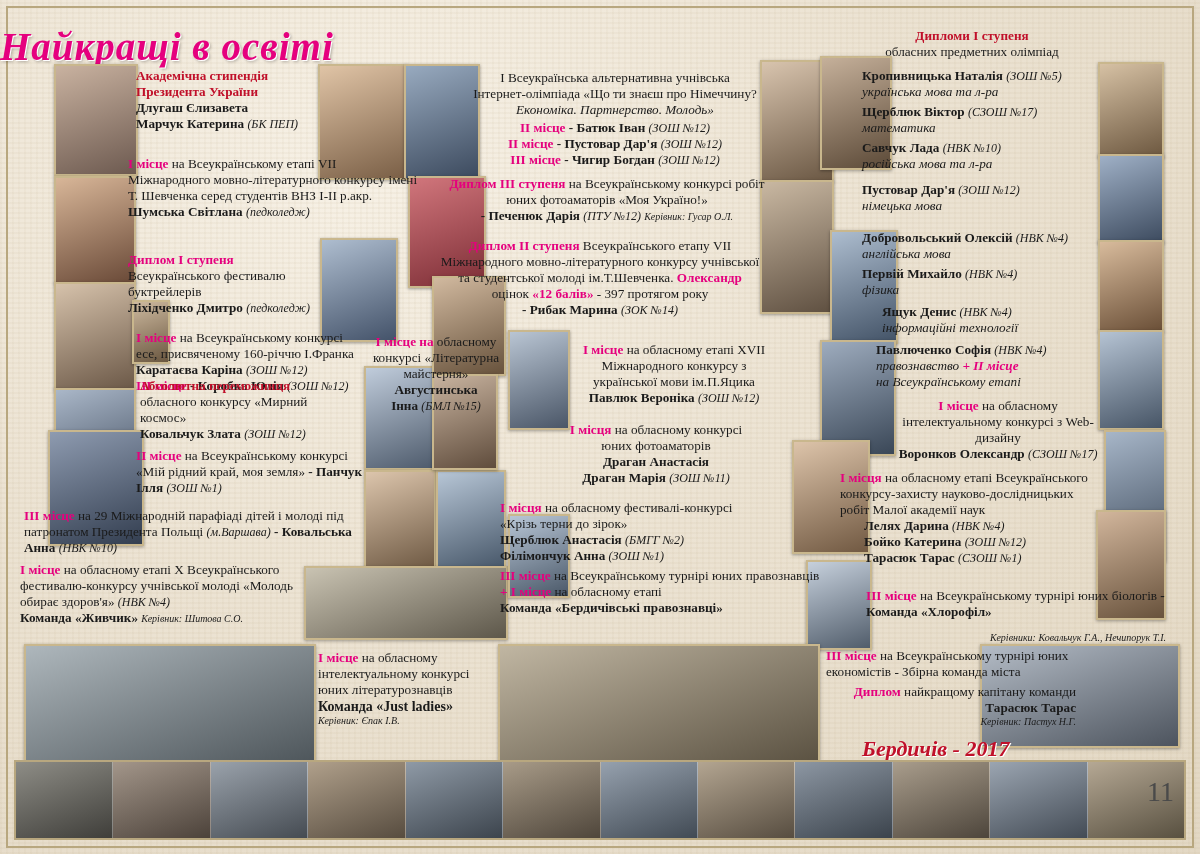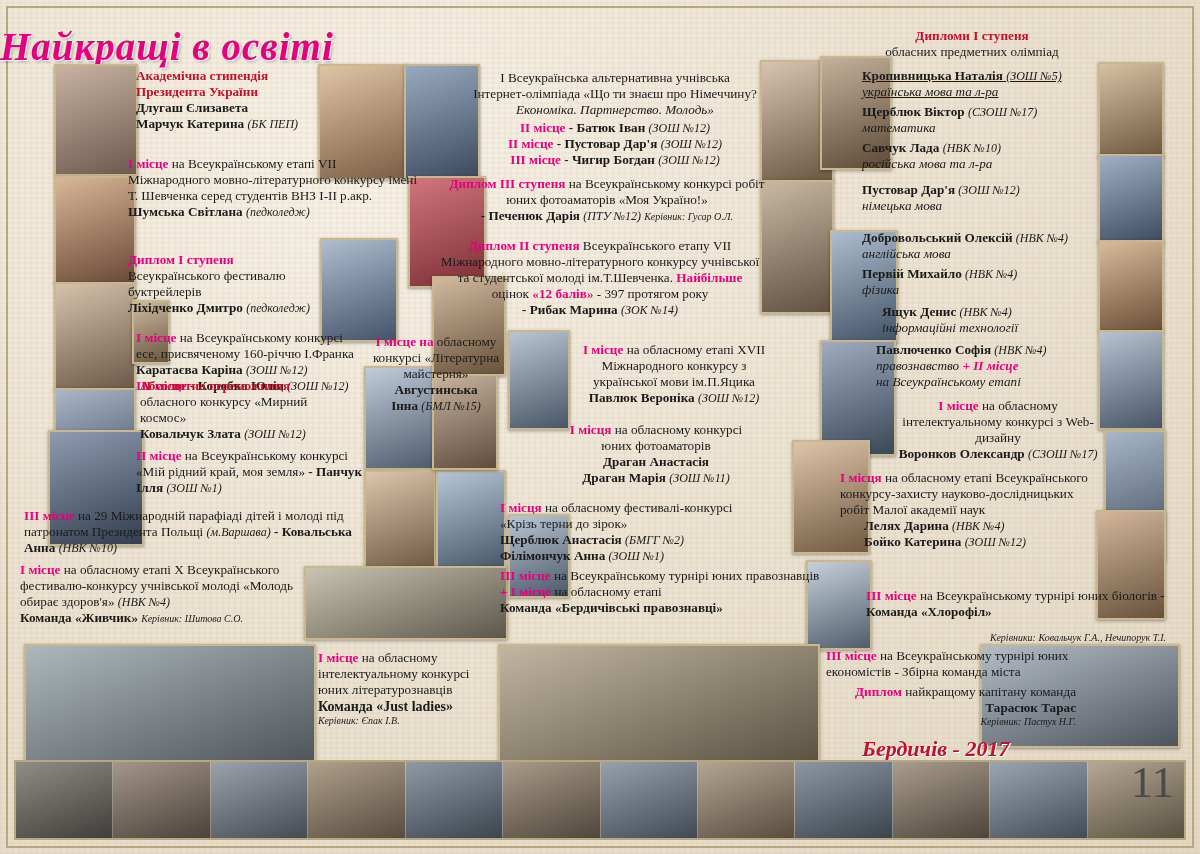--- a/index.html
+++ b/index.html
@@ -65,21 +65,21 @@
     position:absolute;left:14px;right:14px;bottom:14px;height:76px;
     border:2px solid #b8a77f;
     display:flex;
     overflow:hidden;
   }
   .footer-strip .cell{flex:1;border-right:1px solid rgba(255,255,255,.25);}
   .footer-strip .cell:last-child{border-right:none;}
 
   .pagenum{
     position:absolute;right:26px;bottom:46px;
-    font-size:45px;color:#4a4a4a;font-family:"Liberation Serif",serif;
+    font-size:28px;color:#4a4a4a;font-family:"Liberation Serif",serif;
     z-index:5;
   }
   .city{
     position:absolute;
     font-style:italic;font-weight:bold;font-size:22px;color:#c0102a;
     text-shadow:1px 1px 0 #fff;
   }
 </style>
 </head>
 <body>
@@ -280,21 +280,21 @@
     <span class="pink">Диплом ІІІ ступеня</span>
     <span>на Всеукраїнському конкурсі робіт юних фотоаматорів «Моя Україно!»</span>
     <div><span class="bold">- Печенюк Дарія</span>
       <span class="it sm">(ПТУ №12)</span>
       <span class="it xs">Керівник: Гусар О.Л.</span></div>
   </div>
 
   <div class="txt ctr" style="left:440px;top:238px;width:320px;">
     <span class="pink">Диплом ІІ ступеня</span>
     <span>Всеукраїнського етапу VII Міжнародного мовно-літературного конкурсу учнівської та студентської молоді ім.Т.Шевченка.</span>
-    <span class="pink">Найбільше</span>
+    <span class="pink">Олександр</span>
     <span>оцінок</span>
     <span class="pink">«12 балів»</span>
     <span>- 397 протягом року</span>
     <div><span class="bold">- Рибак Марина</span>
       <span class="it sm">(ЗОК №14)</span></div>
   </div>
 
   <div class="txt ctr" style="left:370px;top:334px;width:132px;">
     <span class="pink">І місце на</span>
     <span>обласному конкурсі «Літературна майстерня»</span>
@@ -333,21 +333,21 @@
     <span class="pink">+ І місце</span>
     <span>на обласному етапі</span>
     <div class="bold">Команда «Бердичівські правознавці»</div>
   </div>
 
   <div class="txt ctr" style="left:842px;top:28px;width:260px;">
     <div class="red bold">Дипломи І ступеня</div>
     <div>обласних предметних олімпіад</div>
   </div>
 
-  <div class="txt" style="left:862px;top:68px;width:236px;text-decoration:underline;">
+  <div class="txt" style="left:862px;top:68px;width:236px;">
     <div><span class="bold">Кропивницька Наталія</span>
       <span class="it sm">(ЗОШ №5)</span></div>
     <div class="it">українська мова та л-ра</div>
   </div>
   <div class="txt" style="left:862px;top:104px;width:236px;">
     <div><span class="bold">Щерблюк Віктор</span>
       <span class="it sm">(СЗОШ №17)</span></div>
     <div class="it">математика</div>
   </div>
   <div class="txt" style="left:862px;top:140px;width:236px;">
@@ -390,20 +390,22 @@
       <span class="it sm">(СЗОШ №17)</span></div>
   </div>
 
   <div class="txt" style="left:840px;top:470px;width:256px;">
     <span class="pink">І місця</span>
     <span>на обласному етапі Всеукраїнського конкурсу-захисту науково-дослідницьких робіт Малої академії наук</span>
     <div style="padding-left:24px;"><span class="bold">Лелях Дарина</span>
       <span class="it sm">(НВК №4)</span></div>
     <div style="padding-left:24px;"><span class="bold">Бойко Катерина</span>
       <span class="it sm">(ЗОШ №12)</span></div>
+    <div style="padding-left:24px;"><span class="bold">Тарасюк Тарас</span>
+      <span class="it sm">(СЗОШ №1)</span></div>
   </div>
 
   <div class="txt" style="left:866px;top:588px;width:300px;">
     <span class="pink">ІІІ місце</span>
     <span>на Всеукраїнському турнірі юних біологів</span>
     <span class="bold">- Команда «Хлорофіл»</span>
     <div class="it xs" style="text-align:right;margin-top:12px;">Керівники: Ковальчук Г.А., Нечипорук Т.І.</div>
   </div>
 
   <div class="txt" style="left:318px;top:650px;width:176px;">
@@ -411,21 +413,21 @@
     <span>на обласному інтелектуальному конкурсі юних літературознавців</span>
     <div class="bold" style="font-size:14px;">Команда «Just ladies»</div>
     <div class="it xs">Керівник: Єпак І.В.</div>
   </div>
 
   <div class="txt" style="left:826px;top:648px;width:250px;">
     <span class="pink">ІІІ місце</span>
     <span>на Всеукраїнському турнірі юних економістів - Збірна команда міста</span>
     <div style="margin-top:4px;text-align:right;">
       <span class="pink">Диплом</span>
-      <span>найкращому капітану команда</span>
+      <span>найкращому капітану команди</span>
     </div>
     <div class="bold" style="text-align:right;">Тарасюк Тарас</div>
     <div class="it xs" style="text-align:right;">Керівник: Пастух Н.Г.</div>
   </div>
 
   <div class="city" style="left:862px;top:736px;">Бердичів - 2017</div>
 
   <div class="pagenum">11</div>
 
   <div class="footer-strip">

